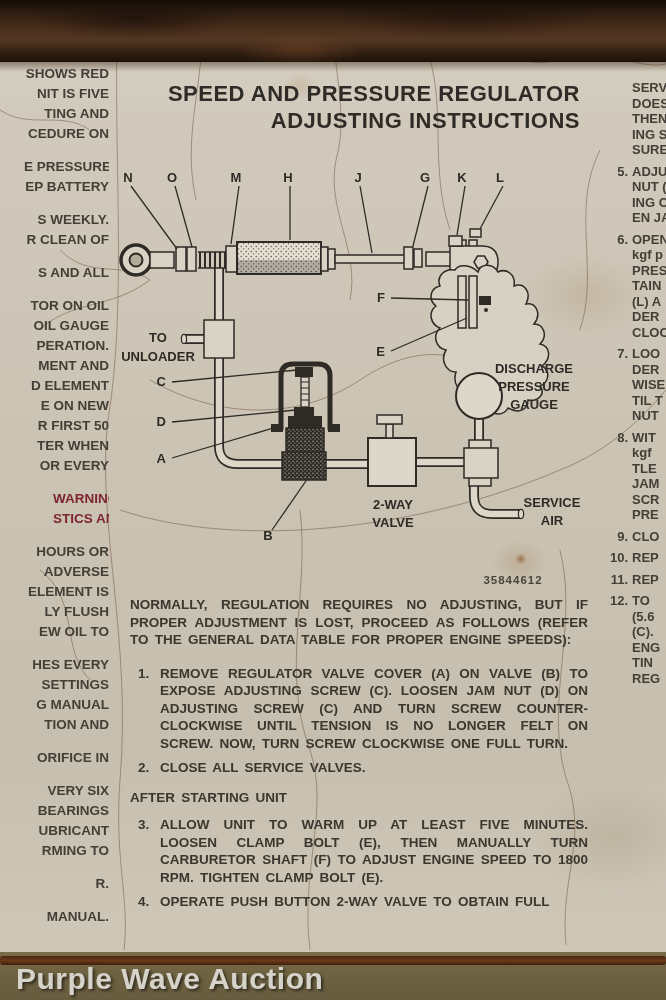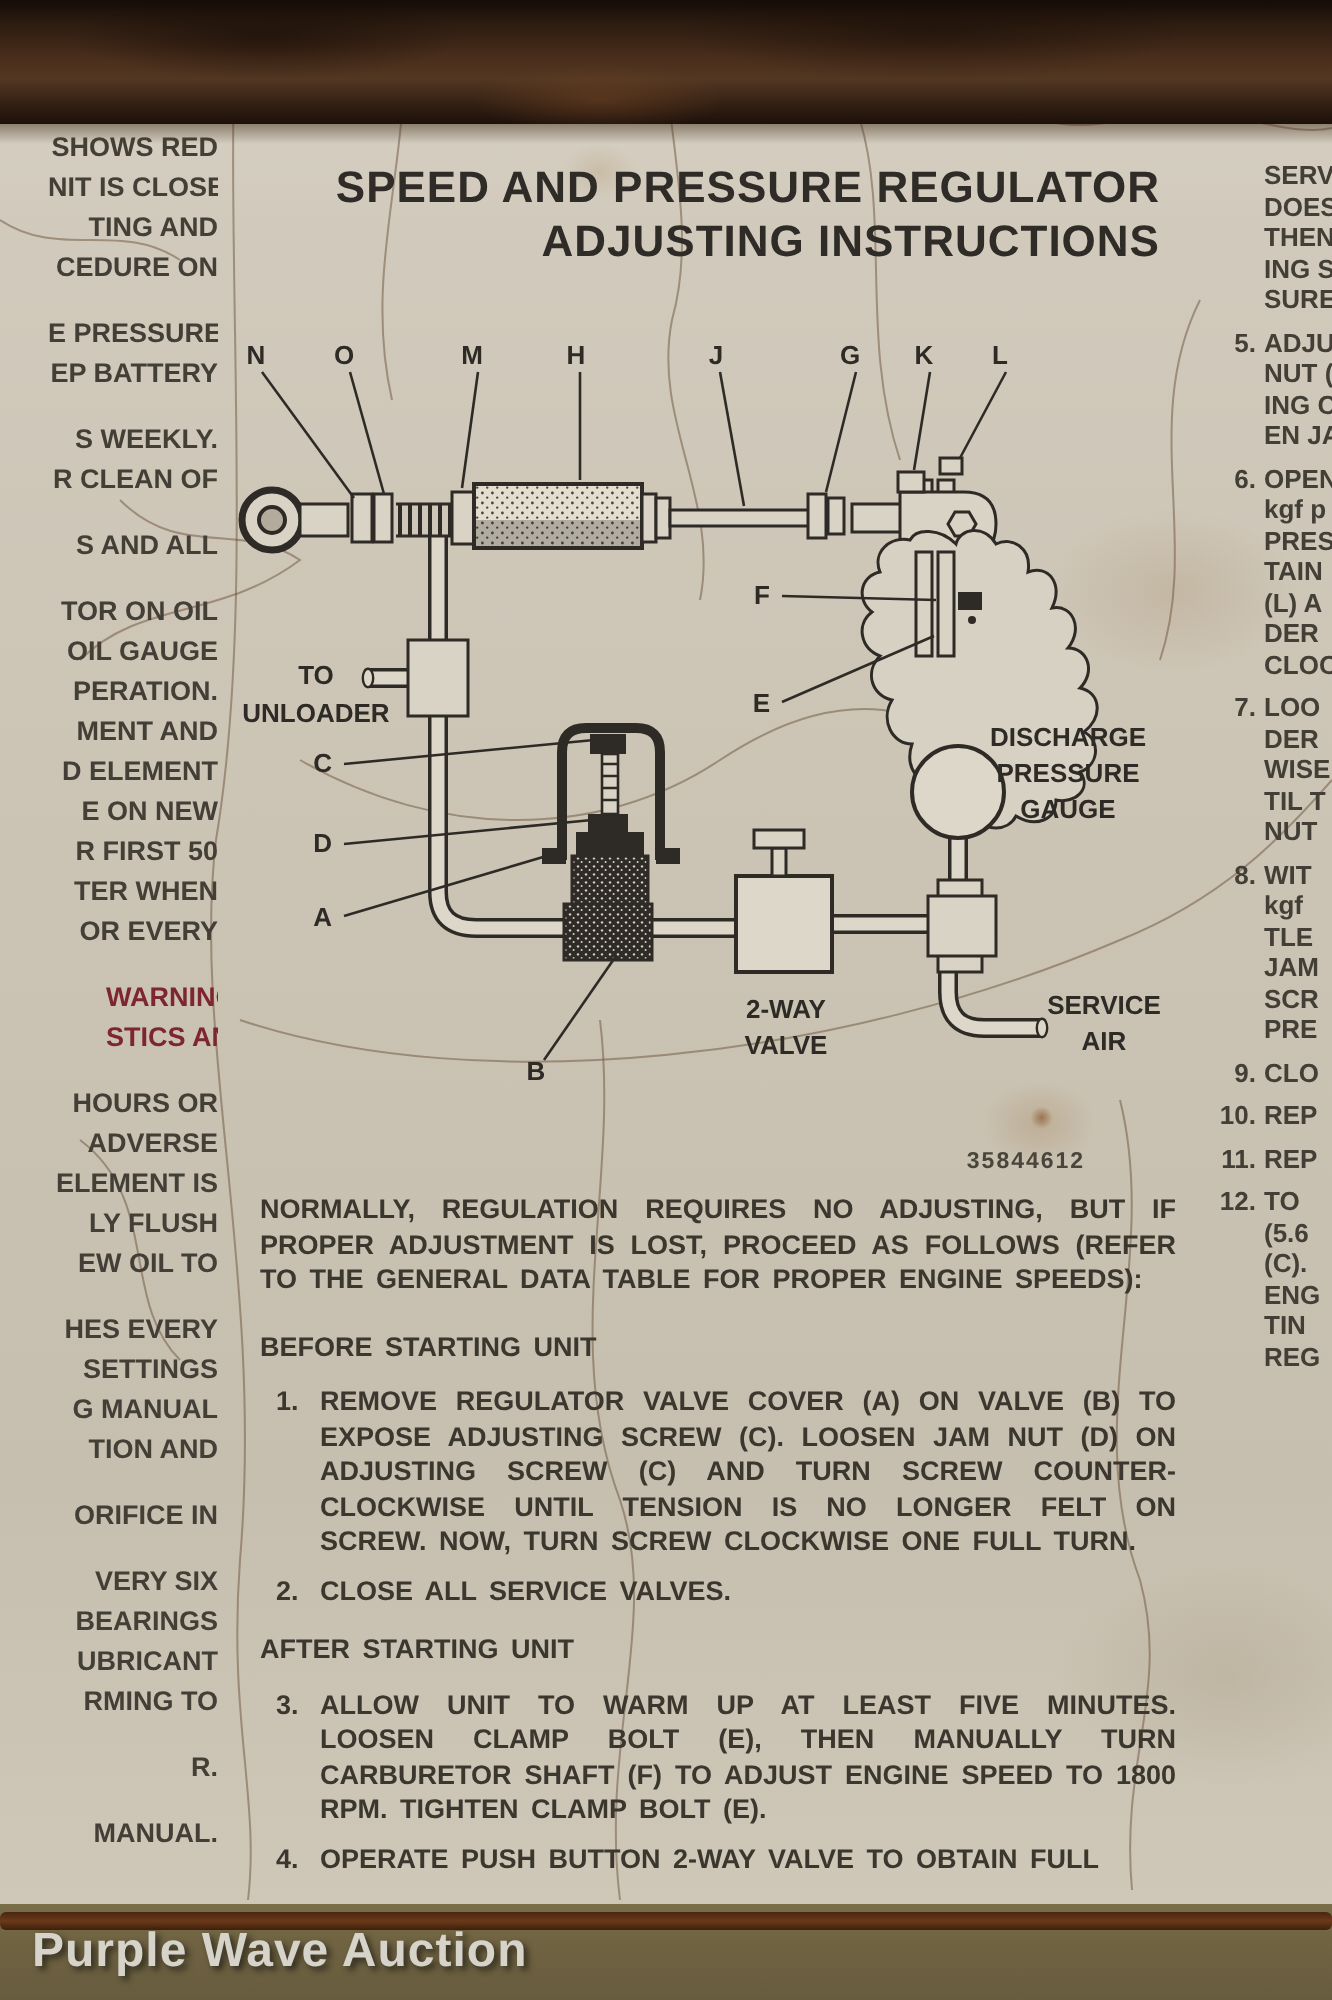--- a/index.html
+++ b/index.html
@@ -76,21 +76,21 @@
     background:linear-gradient(180deg,rgba(70,50,30,.5),rgba(70,50,30,0));}
   .bottom-strip{
     position:absolute;left:0;top:952px;width:666px;height:48px;
     background:linear-gradient(180deg,#7a6d49 0%,#6f6342 40%,#675c3e 100%);
   }
   .rust-line{position:absolute;left:0;top:4px;width:666px;height:9px;
     background:linear-gradient(180deg,#4a2511 0%,#6b3a1a 50%,#3f1f0c 100%);
     border-radius:3px;}
   .watermark{
     position:absolute;left:16px;top:10px;
-    font-size:24px;font-weight:bold;letter-spacing:.5px;color:#d6d3cb;
+    font-size:30px;font-weight:bold;letter-spacing:.5px;color:#d6d3cb;
     text-shadow:2px 2px 3px rgba(40,35,25,.85);
   }
 </style>
 </head>
 <body>
 
 <div class="photo">
 
   <div class="red-edge"></div>
 
@@ -109,21 +109,21 @@
       <path d="M40,570 C80,600 60,650 90,680"></path>
       <path d="M0,110 C30,130 60,110 90,130"></path>
       <path d="M600,150 C570,210 600,270 580,330"></path>
       <path d="M430,60 C445,110 430,170 450,230"></path>
     </svg>
 
     <div class="left-col">
 
         <div class="lline">SHOWS RED</div>
 
-        <div class="lline">NIT IS CLOSE</div>
+        <div class="lline">NIT IS FIVE</div>
 
         <div class="lline">TING AND</div>
 
         <div class="lline">CEDURE ON</div>
 
         <div class="lline gap">E PRESSURE.</div>
 
         <div class="lline">EP BATTERY</div>
 
         <div class="lline gap">S WEEKLY.</div>
@@ -518,21 +518,20 @@
         <text x="393" y="509" text-anchor="middle">2-WAY</text>
         <text x="393" y="527" text-anchor="middle">VALVE</text>
         <text x="552" y="507" text-anchor="middle">SERVICE</text>
         <text x="552" y="525" text-anchor="middle">AIR</text>
         <text class="pn" x="513" y="584" text-anchor="middle">35844612</text>
       </g>
     </svg>
 
     <div class="body-text">
       <p>NORMALLY, REGULATION REQUIRES NO ADJUSTING, BUT IF PROPER ADJUSTMENT IS LOST, PROCEED AS FOLLOWS (REFER TO THE GENERAL DATA TABLE FOR PROPER ENGINE SPEEDS):</p>
-      <h3>BEFORE STARTING UNIT</h3>
       <div class="steps">
 
           <div class="step">
             <span class="snum">1.</span>
             <span class="stxt">REMOVE REGULATOR VALVE COVER (A) ON VALVE (B) TO EXPOSE ADJUSTING SCREW (C). LOOSEN JAM NUT (D) ON ADJUSTING SCREW (C) AND TURN SCREW COUNTER-CLOCKWISE UNTIL TENSION IS NO LONGER FELT ON SCREW. NOW, TURN SCREW CLOCKWISE ONE FULL TURN.</span>
           </div>
 
           <div class="step">
             <span class="snum">2.</span>
             <span class="stxt">CLOSE ALL SERVICE VALVES.</span>

